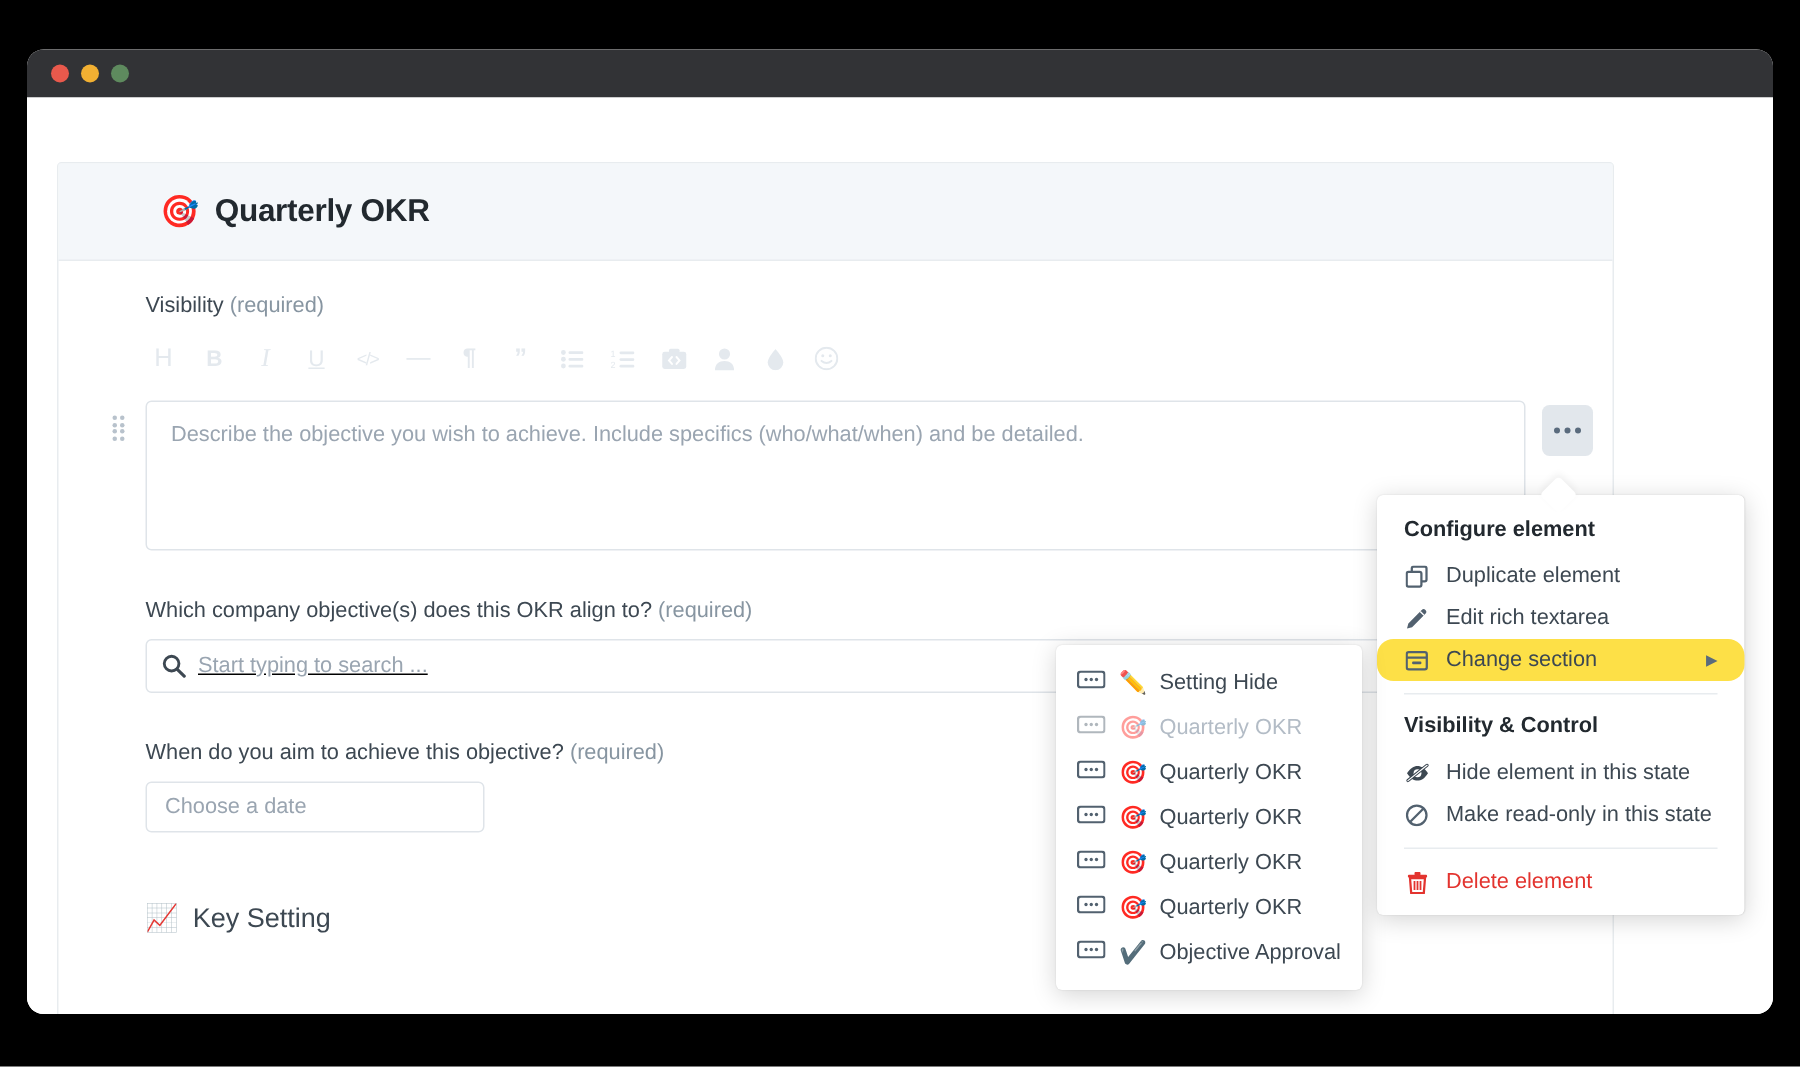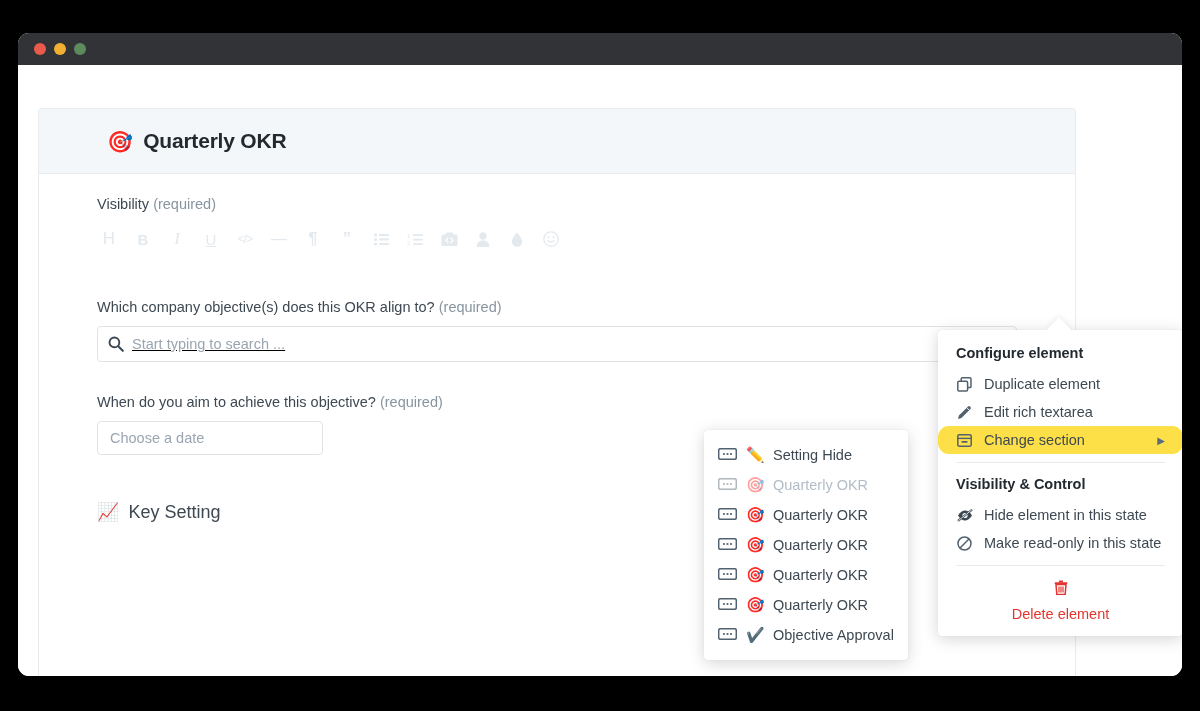--- a/index.html
+++ b/index.html
@@ -194,21 +194,21 @@
     gap: 9px;
     margin-top: 46px;
     font-size: 18px;
     color: #3d4852;
   }
   #key-results .emoji { font-size: 18px; }
 
   
   #context-menu {
     position: absolute;
-    left: 920px;
+    left: 900px;
     top: 265px;
     width: 245px;
     background: #ffffff;
     border-radius: 4px;
     box-shadow: 0 3px 16px rgba(0,0,0,.17), 0 0 1px rgba(0,0,0,.15);
     padding: 10px 0 8px 0;
     z-index: 40;
   }
   #context-menu:before {
     content: "";
@@ -232,21 +232,21 @@
     align-items: center;
     gap: 11px;
     padding: 6px 18px;
     font-size: 14.5px;
     color: #3d4852;
     cursor: pointer;
     position: relative;
   }
   .menu-item .mi-icon { width: 17px; display: flex; justify-content: center; flex: none; }
   .menu-item.selected { background: #fde047; border-radius: 11px; }
-  .menu-item.danger { color: #e3342f; flex-direction: column; }
+  .menu-item.danger { color: #e3342f; }
   .menu-sep { height: 1px; background: #e8ecef; margin: 8px 18px; }
   .caret-right { position: absolute; right: 18px; color: #5a6b7d; font-size: 10px; }
 
   
   #submenu {
     position: absolute;
     left: 686px;
     top: 365px;
     width: 204px;
     background: #ffffff;
@@ -347,20 +347,38 @@
           <span class="tb">
             <svg width="16" height="16" viewBox="0 0 16 16">
               <circle cx="8" cy="8" r="7.2" fill="none" stroke="#e4e9ee" stroke-width="1.3"></circle>
               <circle cx="5.5" cy="6.2" r="1" fill="#e4e9ee"></circle>
                 <circle cx="10.5" cy="6.2" r="1" fill="#e4e9ee"></circle>
               <path d="M4.7 9.6 Q8 12.4 11.3 9.6" stroke="#e4e9ee" stroke-width="1.3" fill="none" stroke-linecap="round"></path>
             </svg>
           </span>
         </div>
 
+        <div id="textarea-row">
+          <span id="drag-handle">
+            <i></i>
+              <i></i>
+              <i></i>
+              <i></i>
+              <i></i>
+              <i></i>
+              <i></i>
+              <i></i>
+          </span>
+          <textarea id="objective-textarea" placeholder="Describe the objective you wish to achieve. Include specifics (who/what/when) and be detailed." style=""></textarea>
+          <button id="more-btn">
+            <i></i>
+              <i></i>
+              <i></i>
+          </button>
+        </div>
 
         <div class="section-gap"></div>
 
         
         <div class="field-label">
           <span>Which company objective(s) does this OKR align to?</span>
           <span class="req">(required)</span>
         </div>
         <div id="align-search">
           <svg width="16" height="16" viewBox="0 0 16 16">

